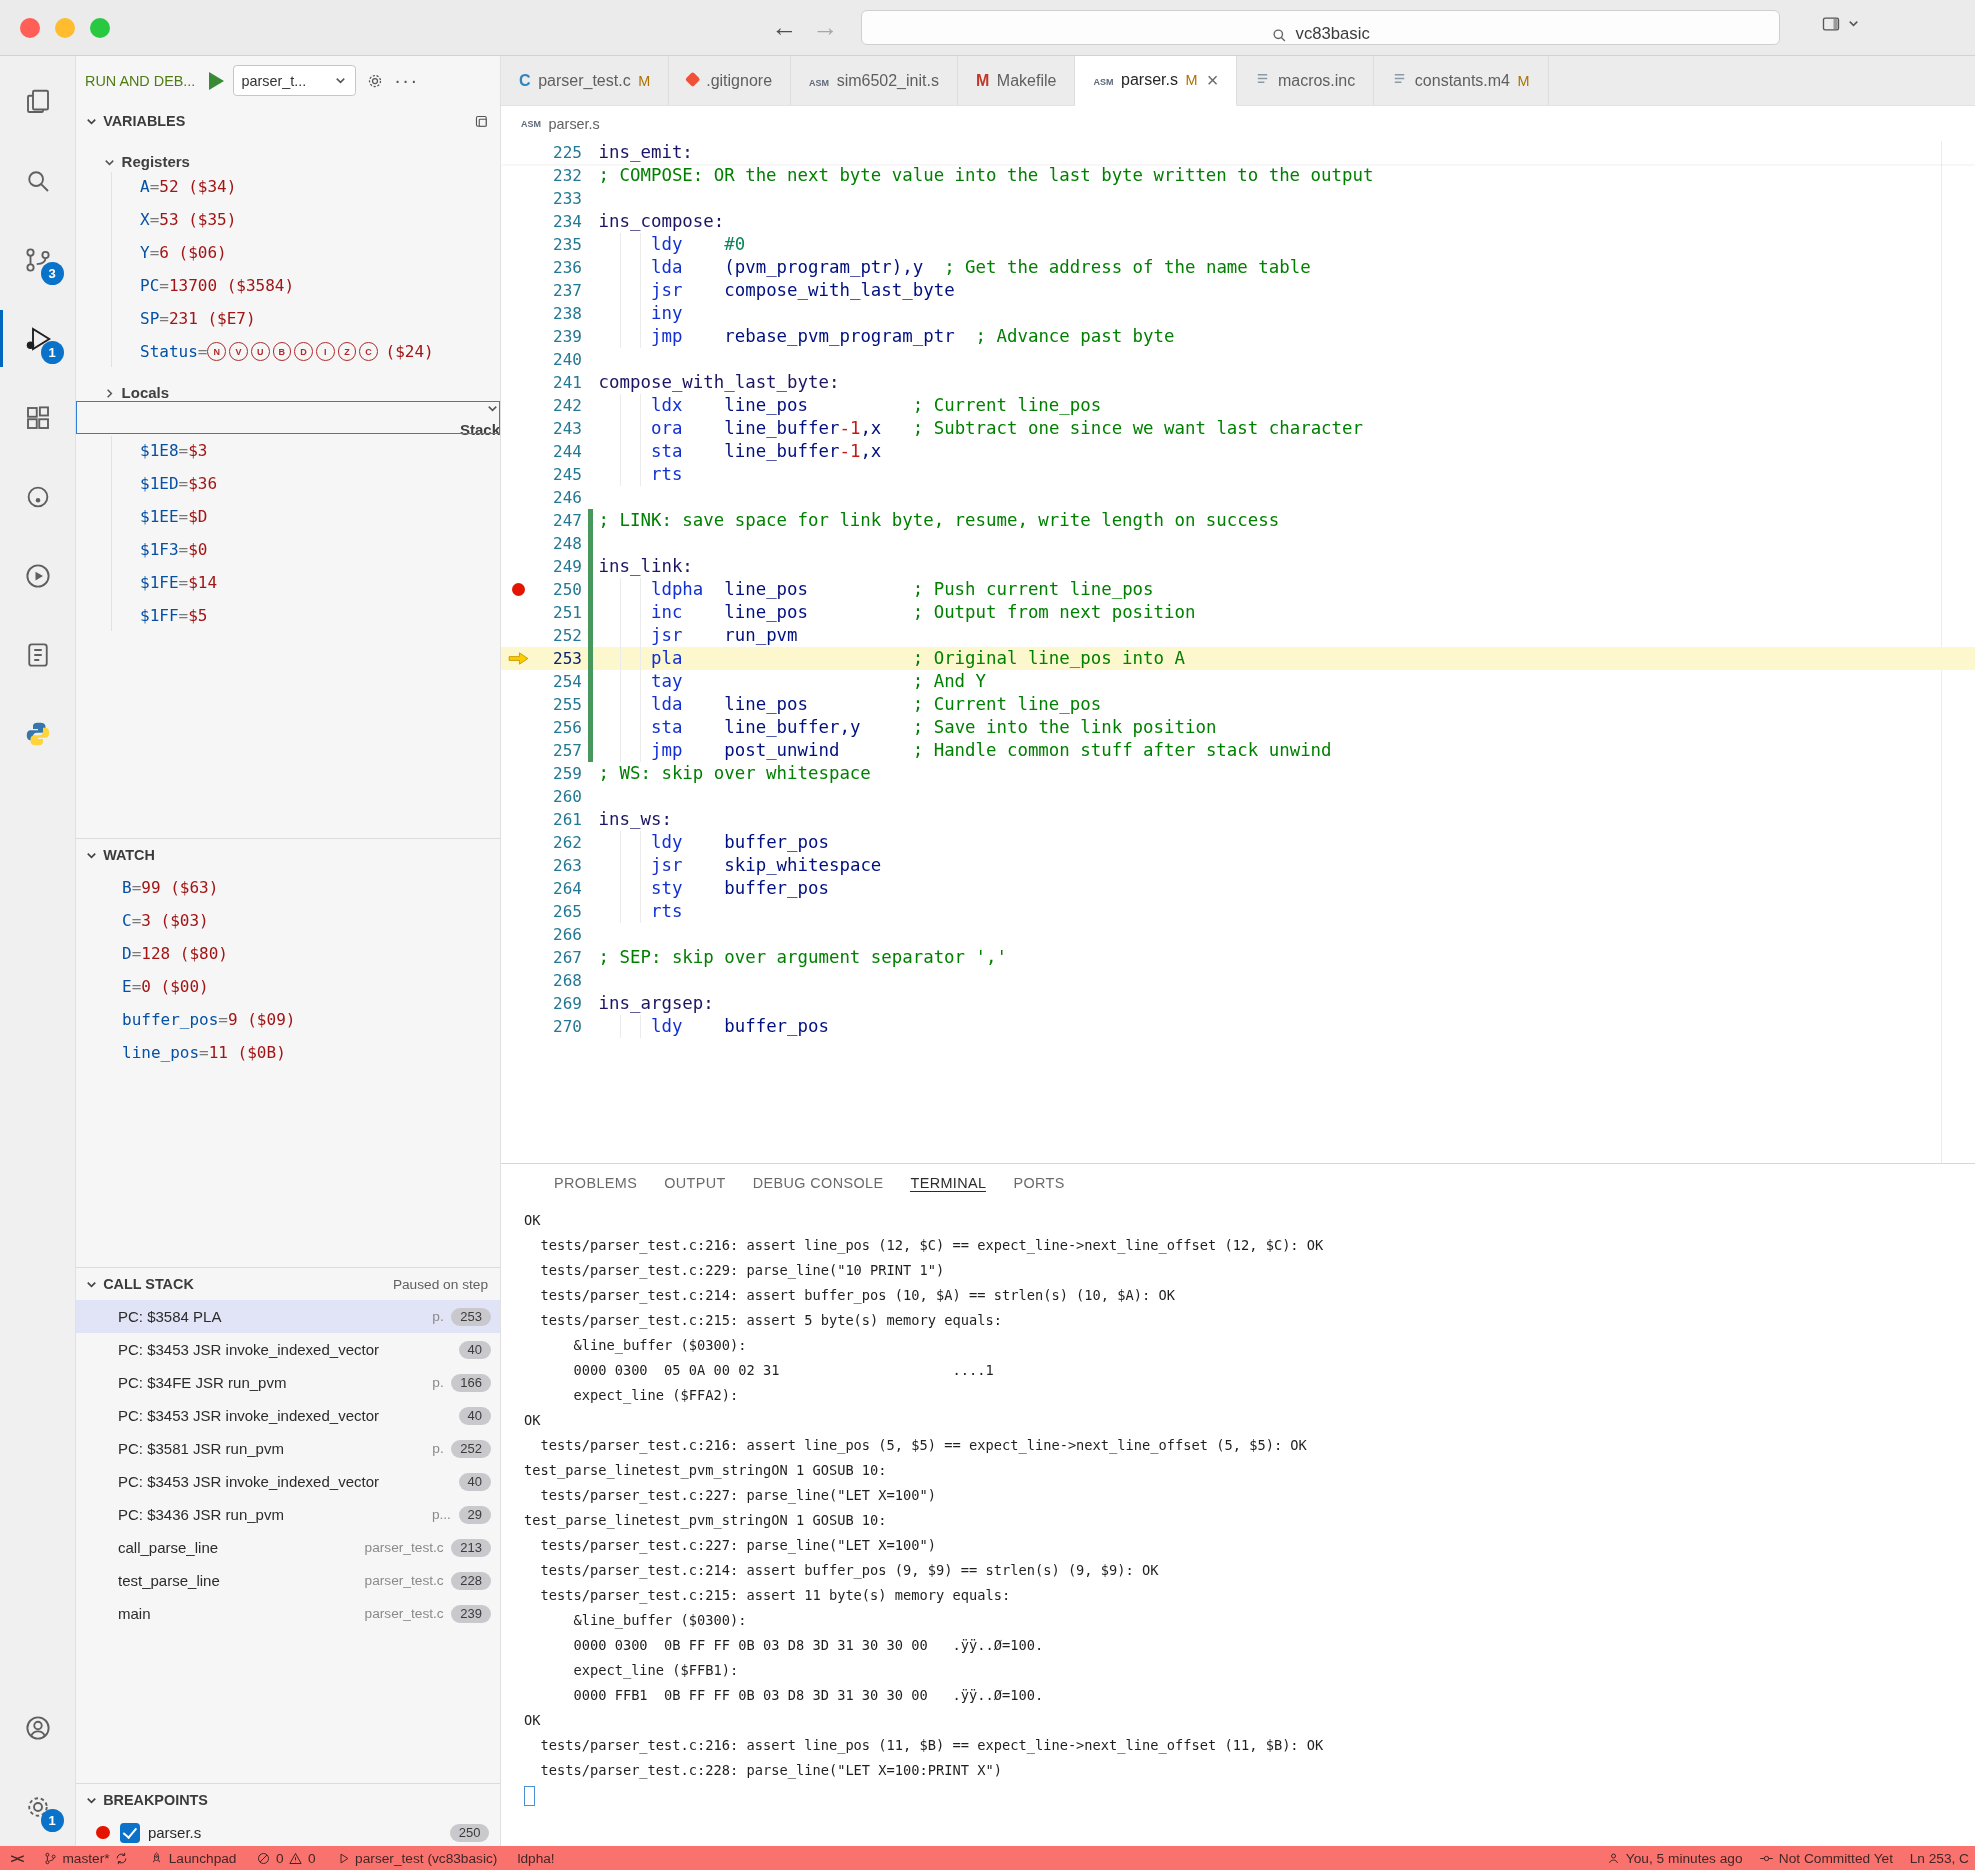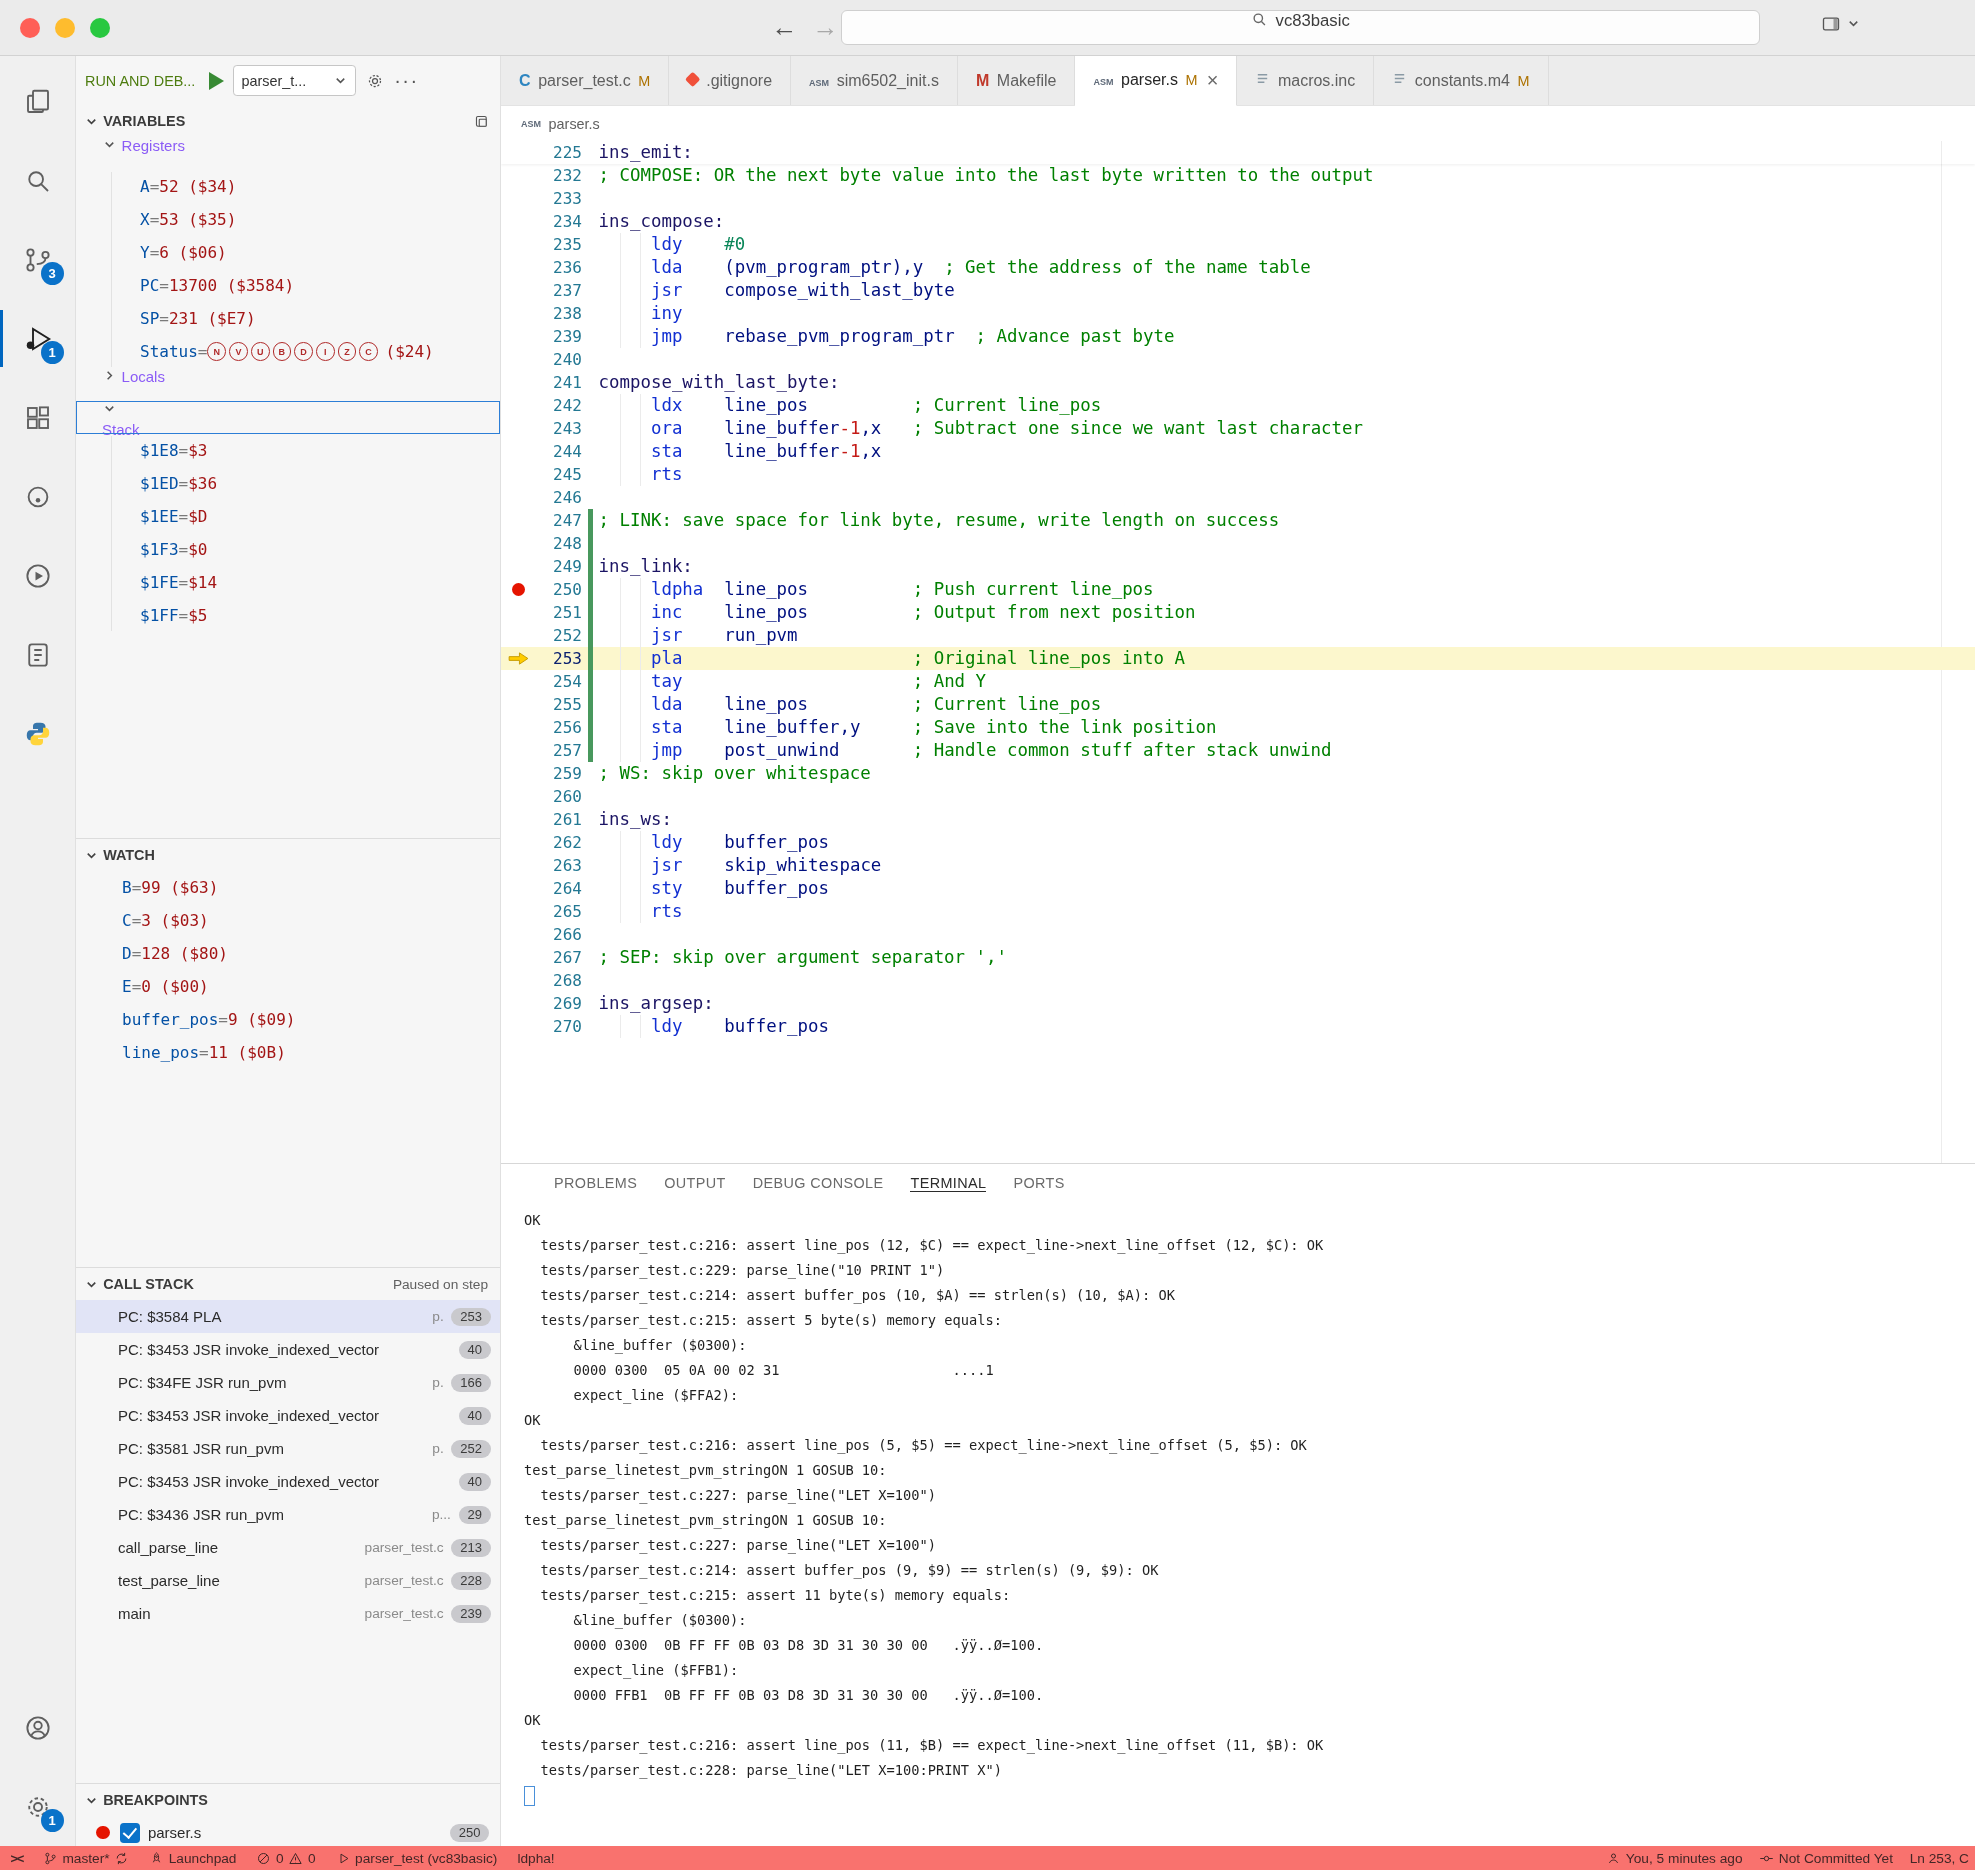--- a/index.html
+++ b/index.html
@@ -5,22 +5,22 @@
   html,body{margin:0;padding:0;background:#ddd;}
   #app{position:relative;width:1975px;height:1870px;background:#fff;overflow:hidden;
        font-family:"Liberation Sans",sans-serif;-webkit-font-smoothing:antialiased;color:#333;}
   
   .titlebar{position:relative;height:56px;background:#ebebeb;border-bottom:0.8px solid #d2d2d2;box-sizing:border-box;}
   .traffic{position:absolute;left:20px;top:18px;display:flex;gap:15px;}
   .tl{width:20px;height:20px;border-radius:50%;}
   .tl.red{background:#ff5f57;} .tl.yellow{background:#febc2e;} .tl.green{background:#28c840;}
   .nav-arrow{position:absolute;top:10.6px;font-size:26px;color:#4f4f4f;width:33px;text-align:center;line-height:33px;}
   .nav-arrow.fwd{color:#a8a8a8;}
-  .search-box{position:absolute;left:841px;top:10px;width:919px;height:35px;background:#fdfdfd;border:0.8px solid #cfcfcf;
-      border-radius:6px;display:flex;align-items:flex-start;justify-content:center;gap:7.6px;font-size:16.7px;color:#3c3c3c;box-sizing:border-box;}
+  .search-box{position:absolute;left:861px;top:10px;width:919px;height:35px;background:#fdfdfd;border:0.8px solid #cfcfcf;
+      border-radius:6px;display:flex;align-items:flex-end;justify-content:center;gap:7.6px;font-size:16.7px;color:#3c3c3c;box-sizing:border-box;}
   .tb-right{position:absolute;right:114px;top:13.7px;display:flex;align-items:center;gap:4.6px;color:#555;}
   
   .main{display:flex;height:1790px;}
   
   .activitybar{width:76px;background:#f0f0f0;border-right:0.8px solid #e0e0e0;display:flex;flex-direction:column;align-items:center;box-sizing:border-box;padding-top:6px;}
   .ab-item{position:relative;width:76px;height:79px;display:flex;align-items:center;justify-content:center;color:#5f5f5f;}
   .ab-item svg{width:30px;height:30px;stroke:#5f5f5f;fill:none;stroke-width:1.5;}
   .ab-item.active svg{stroke:#1f1f1f;}
   .ab-item.active::before{content:"";position:absolute;left:0;top:10.6px;bottom:10.6px;width:3px;background:#0066bf;}
   .ab-badge{position:absolute;right:12px;bottom:13.7px;min-width:23px;height:23px;border-radius:11.4px;background:#0a72c9;color:#fff;
@@ -34,21 +34,21 @@
   .cfg-select{height:29px;background:#fff;border:0.8px solid #c6c6c6;border-radius:3.8px;display:flex;align-items:center;gap:7.6px;
      padding:0 7.6px;font-size:14.4px;color:#333;min-width:106px;justify-content:space-between;}
   .icon-btn{color:#555;display:flex;align-items:center;}
   .dots{font-size:20px;color:#555;letter-spacing:1.5px;}
   .section{overflow:hidden;box-sizing:border-box;}
   .section.bordered{border-top:0.8px solid #dcdcdc;}
   .sec-head{height:32px;display:flex;align-items:center;gap:4.6px;padding-left:7.6px;font-weight:bold;font-size:14.4px;color:#3b3b3b;}
   .sec-head .spacer{flex:1;}
   .chev{width:15px;height:15px;flex:none;}
   .chev.right{transform:rotate(-90deg);}
-  .tree-row{height:33px;display:flex;align-items:flex-start;gap:4.6px;padding-left:26px;color:#8b5cf6;}
+  .tree-row{height:33px;display:flex;align-items:flex-end;gap:4.6px;padding-left:26px;color:#404040;font-weight:bold;}
   .list{position:relative;}
   .list.guided::before{content:"";position:absolute;left:35px;top:1.5px;bottom:1.5px;width:0.8px;background:#e2e2e2;}
   .var-row{height:33px;display:flex;align-items:center;padding-left:64px;font-family:"DejaVu Sans Mono",monospace;font-size:16px;white-space:nowrap;}
   .vname{color:#0451a5;} .eq{color:#7a7a7a;} .vval{color:#a31515;}
   .flag{display:inline-flex;align-items:center;justify-content:center;width:16.7px;height:16.7px;border:1.5px solid #b02a2a;border-radius:50%;
      color:#b02a2a;font-size:9px;font-weight:bold;margin-right:3px;font-family:"Liberation Sans",sans-serif;}
   .flagsuf{margin-left:4.6px;}
   .stack-head{outline:1.5px solid #2c7ed6;outline-offset:-1.5px;flex-direction:column;}
   .watch-row{padding-left:46px;}
   .cs-row{height:33px;display:flex;align-items:center;padding:0 9px 0 42px;font-size:15px;color:#2b2b2b;white-space:nowrap;}

